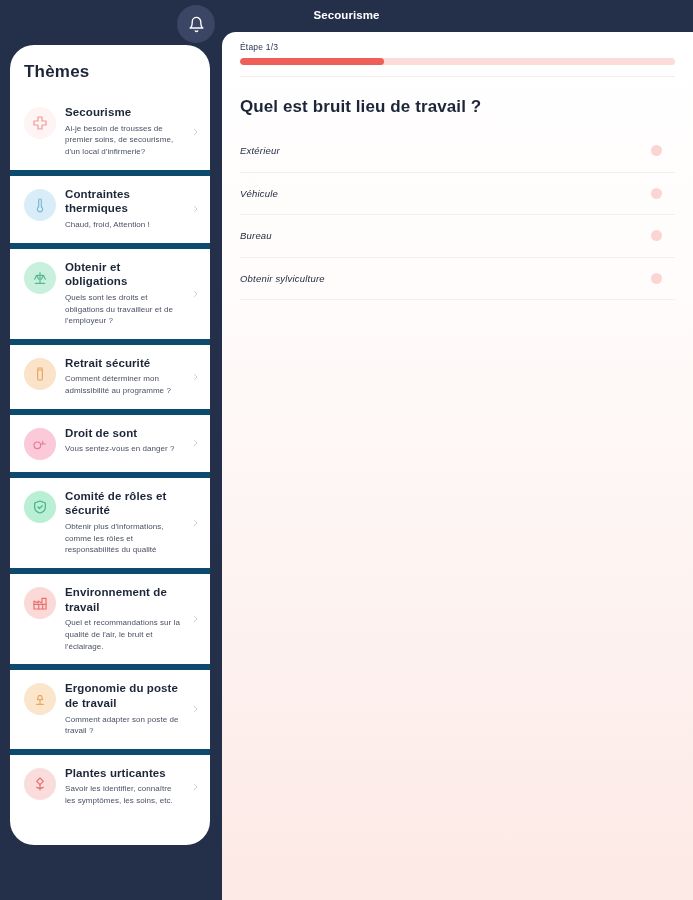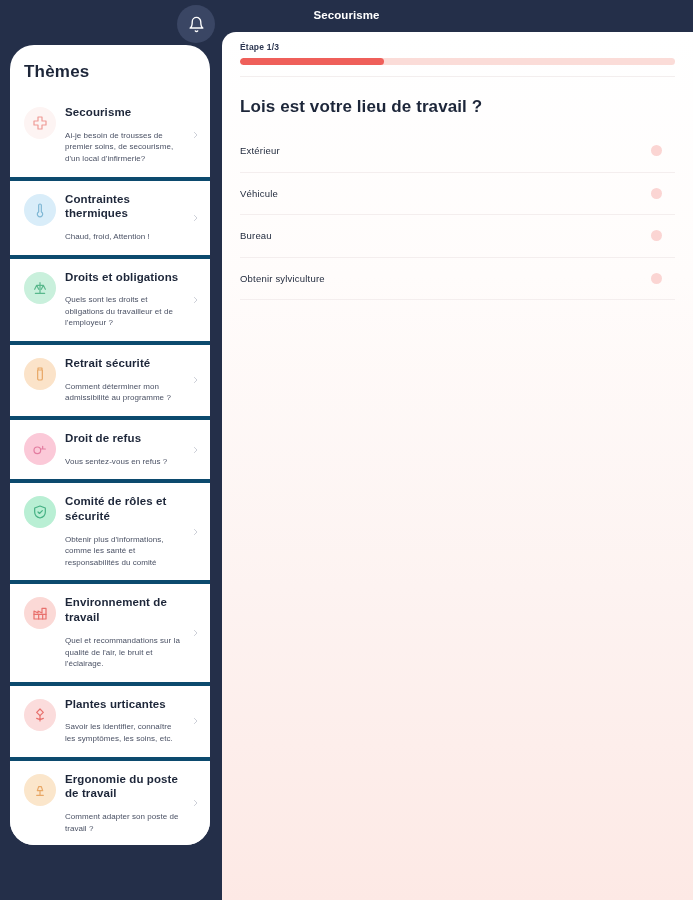--- a/index.html
+++ b/index.html
@@ -38,73 +38,73 @@
     overflow: hidden; z-index: 4;
   }
   .sidebar-heading {
     font-size: 17px; font-weight: bold; color: #1d2639;
     padding: 17px 0 12px 14px; letter-spacing: .2px;
   }
   .theme-list { padding: 0 0 10px 0; }
   .theme-item {
     position: relative; display: flex; align-items: flex-start;
     padding: 11px 14px 12px 14px;
-    border-top: 4px solid #0c4a6e;
+    border-top: 6px solid #0c4a6e;
     cursor: pointer; background: #fff;
   }
   .theme-item:first-child { border-top: none; }
   .theme-icon {
     flex: 0 0 32px; width: 32px; height: 32px; border-radius: 50%;
     display: flex; align-items: center; justify-content: center;
     margin-right: 9px; margin-top: 2px;
   }
   .theme-icon svg { width: 16px; height: 16px; display: block; }
   .theme-text { flex: 1 1 auto; padding-right: 12px; min-width: 0; }
   .theme-title {
     font-size: 11.5px; font-weight: bold; color: #1d2639;
     line-height: 1.28; letter-spacing: .1px;
   }
   .theme-desc {
     font-size: 8px; color: #4a5164; line-height: 1.45;
-    margin-top: 10px; letter-spacing: .05px;
+    margin-top: 3px; letter-spacing: .05px;
   }
   .chevron {
     position: absolute; right: 10px; top: 50%; transform: translateY(-50%);
     width: 9px; height: 9px;
   }
   .chevron svg { width: 9px; height: 9px; display: block; }
 
   
   .main-card {
     position: absolute; left: 222px; top: 32px;
     width: 471px; height: 868px;
     background: linear-gradient(180deg, #ffffff 0%, #fffcfb 28%, #fdf3f1 64%, #fde9e5 100%);
     border-top-left-radius: 14px;
     overflow: hidden; z-index: 3;
   }
   .progress-wrap { padding: 10px 18px 0 18px; }
   .step-label {
-    font-size: 8.5px; color: #2b3550; letter-spacing: .2px; margin-bottom: 6px; font-weight: bold;
+    font-size: 8.5px; color: #2b3550; letter-spacing: .2px; margin-bottom: 6px;
   }
   .progress-track {
     width: 100%; height: 7px; border-radius: 4px; background: #fbdcd8;
     overflow: hidden; cursor: pointer;
   }
   .progress-fill { height: 100%; border-radius: 4px; background: #ef5f5a; }
   .progress-divider {
     margin-top: 11px; border-bottom: 1px solid #f3eeee; width: 100%;
   }
   .question {
     font-size: 17px; font-weight: bold; color: #1d2639;
     padding: 20px 18px 4px 18px; letter-spacing: .1px;
   }
   .options { padding: 9px 18px 0 18px; }
   .option-row {
     display: flex; align-items: center; justify-content: space-between;
-    height: 42.5px; border-bottom: 1px solid #f4eeee; cursor: pointer;
+    height: 42.5px; border-bottom: 1px solid #f4eeee; cursor: pointer; font-style: italic;
   }
   .option-label { font-size: 9.5px; color: #1d2639; letter-spacing: .2px; }
   .option-radio {
     width: 11px; height: 11px; border-radius: 50%;
     background: #fbd5d3; margin-right: 13px; flex: 0 0 11px;
   }
 </style>
 </head>
 <body>
 
@@ -126,21 +126,21 @@
   <div class="main-card">
 
     <div class="progress-wrap">
       <div class="step-label">Étape 1/3</div>
       <div class="progress-track">
         <div class="progress-fill" id="progress-fill" style="width: 33%;"></div>
       </div>
       <div class="progress-divider"></div>
     </div>
 
-    <div class="question">Lois est votre lieu de travail ?</div>
+    <div class="question">Quel est bruit lieu de travail ?</div>
 
     <div class="options" id="options-list">
         <div class="option-row">
           <div class="option-label">Extérieur</div>
           <div class="option-radio"></div>
         </div>
         <div class="option-row">
           <div class="option-label">Véhicule</div>
           <div class="option-radio"></div>
         </div>
@@ -190,21 +190,21 @@
             </svg>
           </div>
         </div>
         <div class="theme-item">
           <div class="theme-icon" style="background:#c9f0dc">
             <svg viewBox="0 0 24 24">
               <path d="M12 4v16M5 20h14M7 8h10M4 14l3-6 3 6M14 14l3-6 3 6" fill="none" stroke="#59b88c" stroke-width="1.8" stroke-linecap="round" stroke-linejoin="round"></path>
             </svg>
           </div>
           <div class="theme-text">
-            <div class="theme-title">Droits et obligations</div>
+            <div class="theme-title">Obtenir et obligations</div>
             <div class="theme-desc">Quels sont les droits et obligations du travailleur et de l'employeur ?</div>
           </div>
           <div class="chevron">
             <svg viewBox="0 0 24 24" fill="none" stroke="#c6c9d2" stroke-width="2.4" stroke-linecap="round" stroke-linejoin="round">
               <path d="M9 5l7 7-7 7"></path>
             </svg>
           </div>
         </div>
         <div class="theme-item">
           <div class="theme-icon" style="background:#fbe3c9">
@@ -223,39 +223,39 @@
           </div>
         </div>
         <div class="theme-item">
           <div class="theme-icon" style="background:#fbc9d8">
             <svg viewBox="0 0 24 24">
               <circle cx="8" cy="14" r="5" fill="none" stroke="#e37ca0" stroke-width="1.8" stroke-linecap="round" stroke-linejoin="round"></circle>
               <path d="M13 12h7M16 8v4" fill="none" stroke="#e37ca0" stroke-width="1.8" stroke-linecap="round" stroke-linejoin="round"></path>
             </svg>
           </div>
           <div class="theme-text">
-            <div class="theme-title">Droit de refus</div>
-            <div class="theme-desc">Vous sentez-vous en refus ?</div>
+            <div class="theme-title">Droit de sont</div>
+            <div class="theme-desc">Vous sentez-vous en danger ?</div>
           </div>
           <div class="chevron">
             <svg viewBox="0 0 24 24" fill="none" stroke="#c6c9d2" stroke-width="2.4" stroke-linecap="round" stroke-linejoin="round">
               <path d="M9 5l7 7-7 7"></path>
             </svg>
           </div>
         </div>
         <div class="theme-item">
           <div class="theme-icon" style="background:#b9efd4">
             <svg viewBox="0 0 24 24">
               <path d="M12 3l8 3v6c0 5-4 8-8 9-4-1-8-4-8-9V6z" fill="none" stroke="#46b184" stroke-width="1.8" stroke-linecap="round" stroke-linejoin="round"></path>
               <path d="M9 12l2.2 2.2L15.5 10" fill="none" stroke="#46b184" stroke-width="1.8" stroke-linecap="round" stroke-linejoin="round"></path>
             </svg>
           </div>
           <div class="theme-text">
             <div class="theme-title">Comité de rôles et sécurité</div>
-            <div class="theme-desc">Obtenir plus d'informations, comme les santé et responsabilités du comité</div>
+            <div class="theme-desc">Obtenir plus d'informations, comme les rôles et responsabilités du qualité</div>
           </div>
           <div class="chevron">
             <svg viewBox="0 0 24 24" fill="none" stroke="#c6c9d2" stroke-width="2.4" stroke-linecap="round" stroke-linejoin="round">
               <path d="M9 5l7 7-7 7"></path>
             </svg>
           </div>
         </div>
         <div class="theme-item">
           <div class="theme-icon" style="background:#fbd9d6">
             <svg viewBox="0 0 24 24">
@@ -267,48 +267,48 @@
             <div class="theme-title">Environnement de travail</div>
             <div class="theme-desc">Quel et recommandations sur la qualité de l'air, le bruit et l'éclairage.</div>
           </div>
           <div class="chevron">
             <svg viewBox="0 0 24 24" fill="none" stroke="#c6c9d2" stroke-width="2.4" stroke-linecap="round" stroke-linejoin="round">
               <path d="M9 5l7 7-7 7"></path>
             </svg>
           </div>
         </div>
         <div class="theme-item">
+          <div class="theme-icon" style="background:#fbe6cb">
+            <svg viewBox="0 0 24 24">
+              <path d="M8 13h8l-2-6h-4zM12 13v7M7 20h10" fill="none" stroke="#e8a765" stroke-width="1.8" stroke-linecap="round" stroke-linejoin="round"></path>
+            </svg>
+          </div>
+          <div class="theme-text">
+            <div class="theme-title">Ergonomie du poste de travail</div>
+            <div class="theme-desc">Comment adapter son poste de travail ?</div>
+          </div>
+          <div class="chevron">
+            <svg viewBox="0 0 24 24" fill="none" stroke="#c6c9d2" stroke-width="2.4" stroke-linecap="round" stroke-linejoin="round">
+              <path d="M9 5l7 7-7 7"></path>
+            </svg>
+          </div>
+        </div>
+        <div class="theme-item">
           <div class="theme-icon" style="background:#fbdcdc">
             <svg viewBox="0 0 24 24">
               <path d="M12 3l5 5-5 5-5-5z" fill="none" stroke="#e8706c" stroke-width="1.8" stroke-linecap="round" stroke-linejoin="round"></path>
               <path d="M12 13v8M7 17l5 2 5-2" fill="none" stroke="#e8706c" stroke-width="1.8" stroke-linecap="round" stroke-linejoin="round"></path>
             </svg>
           </div>
           <div class="theme-text">
             <div class="theme-title">Plantes urticantes</div>
             <div class="theme-desc">Savoir les identifier, connaître les symptômes, les soins, etc.</div>
           </div>
           <div class="chevron">
             <svg viewBox="0 0 24 24" fill="none" stroke="#c6c9d2" stroke-width="2.4" stroke-linecap="round" stroke-linejoin="round">
               <path d="M9 5l7 7-7 7"></path>
             </svg>
           </div>
         </div>
-        <div class="theme-item">
-          <div class="theme-icon" style="background:#fbe6cb">
-            <svg viewBox="0 0 24 24">
-              <path d="M8 13h8l-2-6h-4zM12 13v7M7 20h10" fill="none" stroke="#e8a765" stroke-width="1.8" stroke-linecap="round" stroke-linejoin="round"></path>
-            </svg>
-          </div>
-          <div class="theme-text">
-            <div class="theme-title">Ergonomie du poste de travail</div>
-            <div class="theme-desc">Comment adapter son poste de travail ?</div>
-          </div>
-          <div class="chevron">
-            <svg viewBox="0 0 24 24" fill="none" stroke="#c6c9d2" stroke-width="2.4" stroke-linecap="round" stroke-linejoin="round">
-              <path d="M9 5l7 7-7 7"></path>
-            </svg>
-          </div>
-        </div>
       </div>
   </div>
 
 </div>
 
 </body></html>

